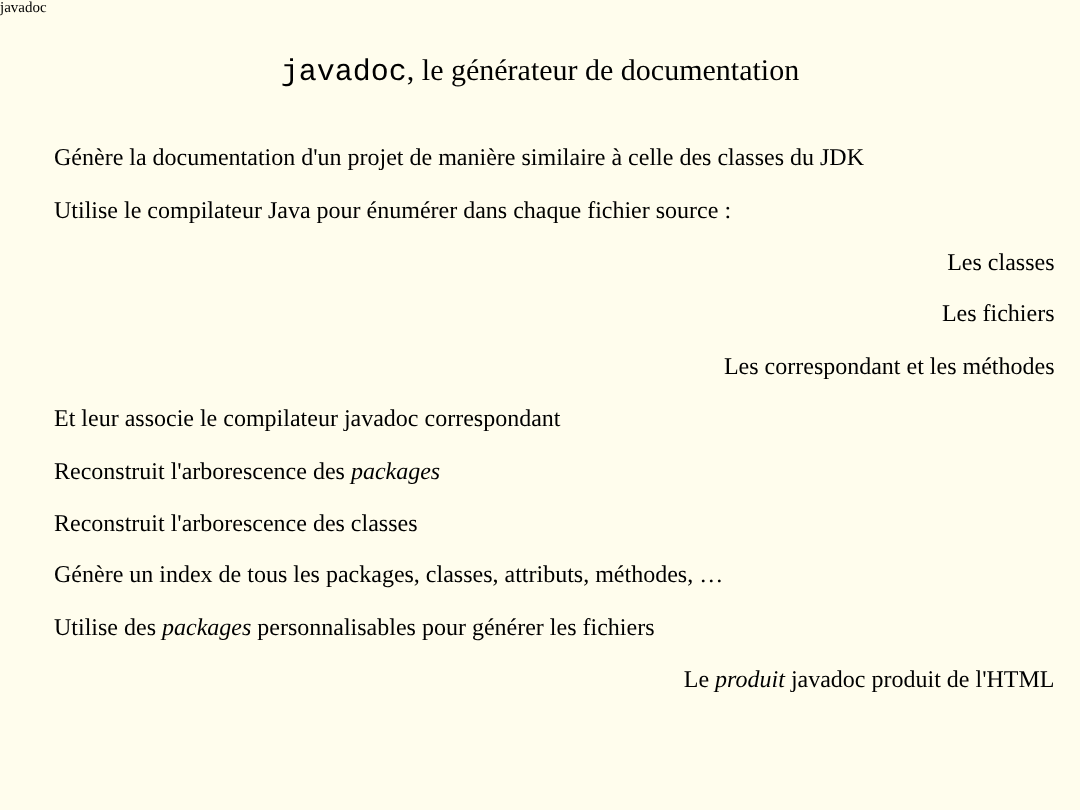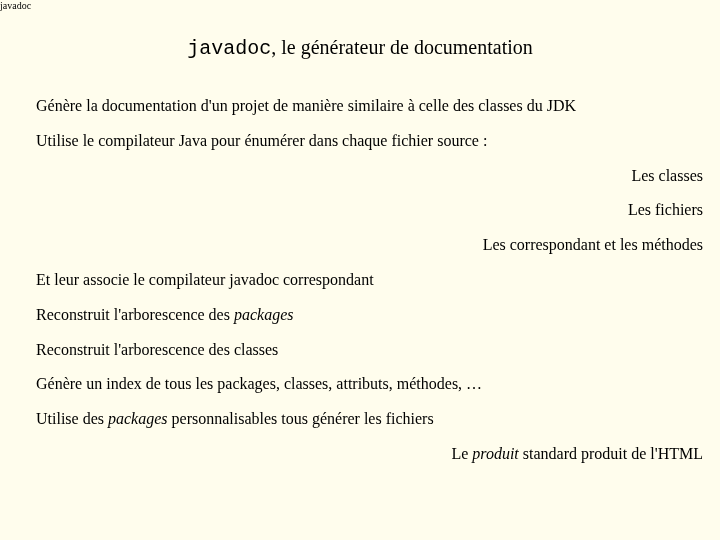--- a/index.html
+++ b/index.html
@@ -60,18 +60,18 @@
   <p class="indent1">Les classes</p>
   <p class="indent1">Les fichiers</p>
   <p class="indent1">Les correspondant et les méthodes</p>
   <p>Et leur associe le compilateur javadoc correspondant</p>
   <p>
     <span>Reconstruit l'arborescence des </span><span class="italic">packages</span>
   </p>
   <p>Reconstruit l'arborescence des classes</p>
   <p>Génère un index de tous les packages, classes, attributs, méthodes, …</p>
   <p>
-    <span>Utilise des </span><span class="italic">packages</span><span> personnalisables tous générer les fichiers</span>
+    <span>Utilise des </span><span class="italic">packages</span><span> personnalisables pour générer les fichiers</span>
   </p>
   <p class="indent1">
-    <span>Le </span><span class="italic">produit</span><span> standard produit de l'HTML</span>
+    <span>Le </span><span class="italic">produit</span><span> javadoc produit de l'HTML</span>
   </p>
 </div>
 
 </body></html>

